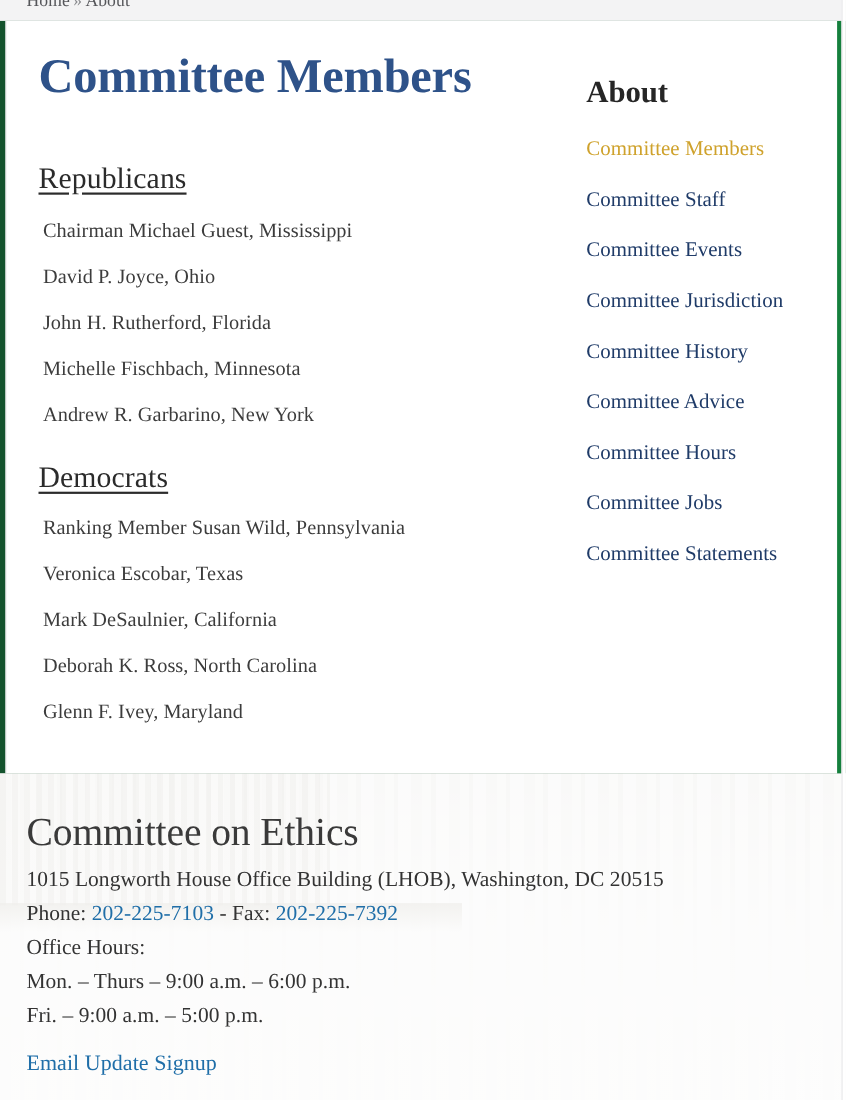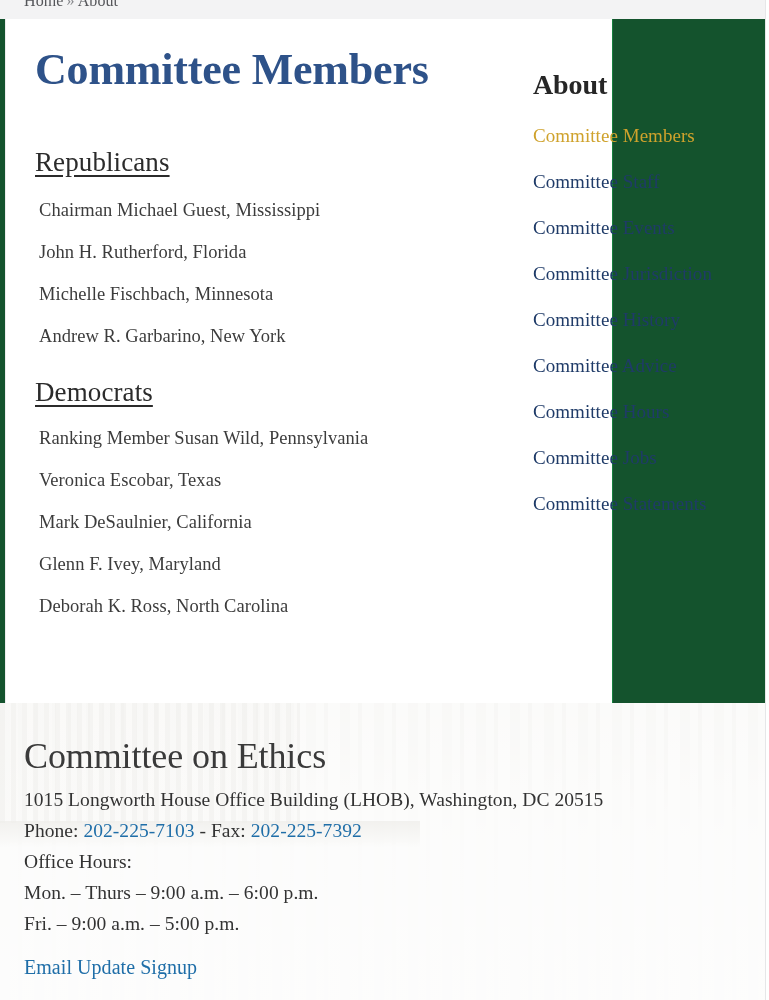--- a/index.html
+++ b/index.html
@@ -44,25 +44,25 @@
     line-height: 18px;
   }
   .breadcrumb .crumb-link { color: #55565a; text-decoration: none; }
   .breadcrumb .crumb-sep { color: #8a8b8f; padding: 0 3px; }
 
   
   .content-card {
     position: absolute;
     top: 19px;
     left: 5px;
-    width: 608px;
+    width: 760px;
     height: 684px;
     background: #ffffff;
     border-left: 1px solid #ececed;
-    border-right: 1px solid #15803d;
+    border-right: 4px solid #15803d;
     z-index: 2;
   }
 
   .col-main {
     position: absolute;
     left: 29px;
     top: 0;
     width: 470px;
   }
   .col-side {
@@ -246,32 +246,33 @@
 
   <div class="content-card">
 
     <div class="col-main">
 
       <h1 class="page-title">Committee Members</h1>
 
       <h2 class="group-heading group-republicans">Republicans</h2>
       <ul class="member-list">
         <li class="member-item">Chairman Michael Guest, Mississippi</li>
+        <li class="member-item">David P. Joyce, Ohio</li>
         <li class="member-item">John H. Rutherford, Florida</li>
         <li class="member-item">Michelle Fischbach, Minnesota</li>
         <li class="member-item">Andrew R. Garbarino, New York</li>
       </ul>
 
       <h2 class="group-heading group-democrats">Democrats</h2>
       <ul class="member-list">
         <li class="member-item">Ranking Member Susan Wild, Pennsylvania</li>
         <li class="member-item">Veronica Escobar, Texas</li>
         <li class="member-item">Mark DeSaulnier, California</li>
+        <li class="member-item">Deborah K. Ross, North Carolina</li>
         <li class="member-item">Glenn F. Ivey, Maryland</li>
-        <li class="member-item">Deborah K. Ross, North Carolina</li>
       </ul>
 
     </div>
 
     <div class="col-side">
       <h2 class="side-title">About</h2>
       <ul class="side-nav">
         <li class="side-nav-item">
           <a class="side-link is-active" href="#">Committee Members</a>
         </li>

